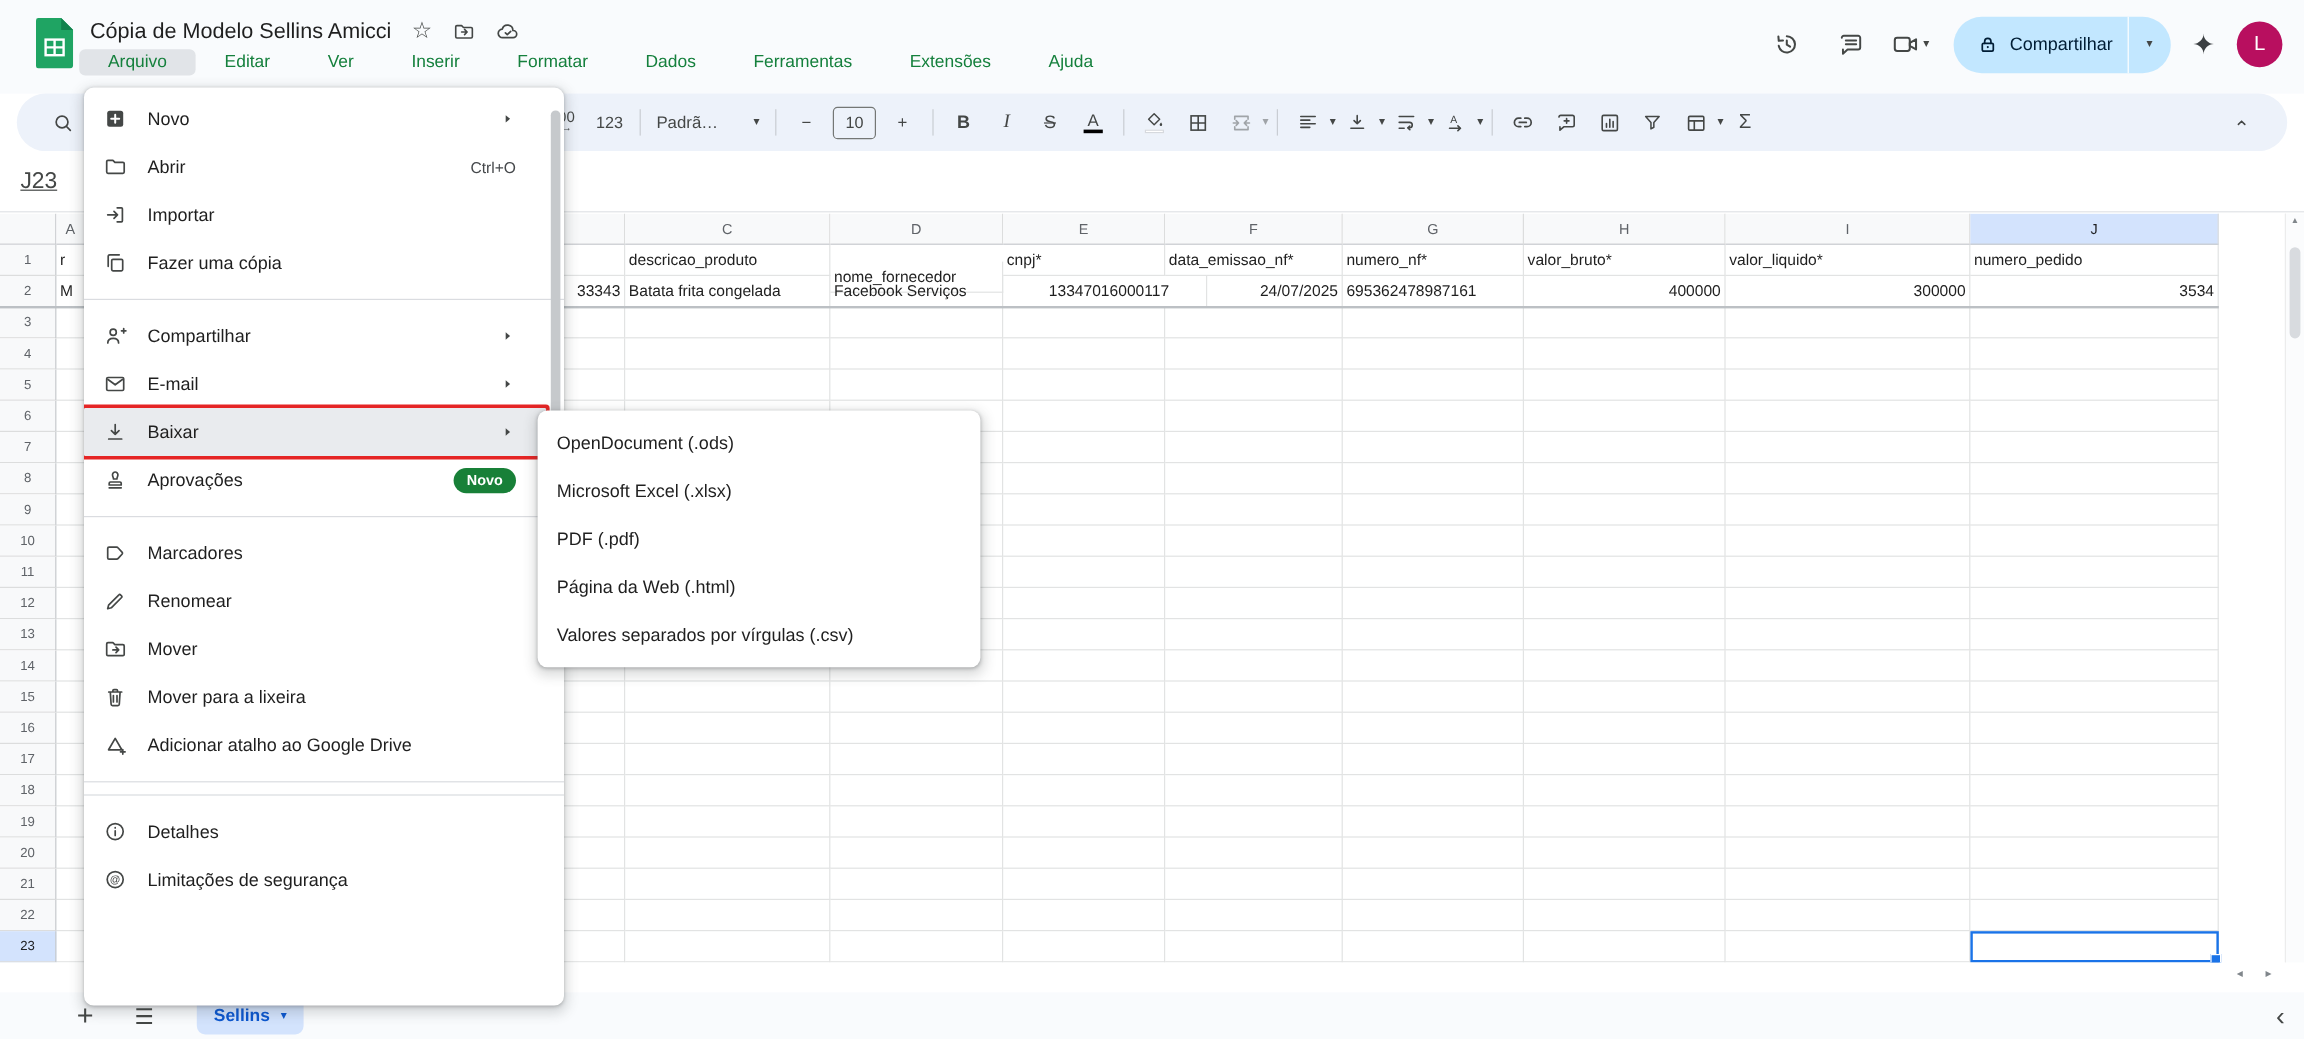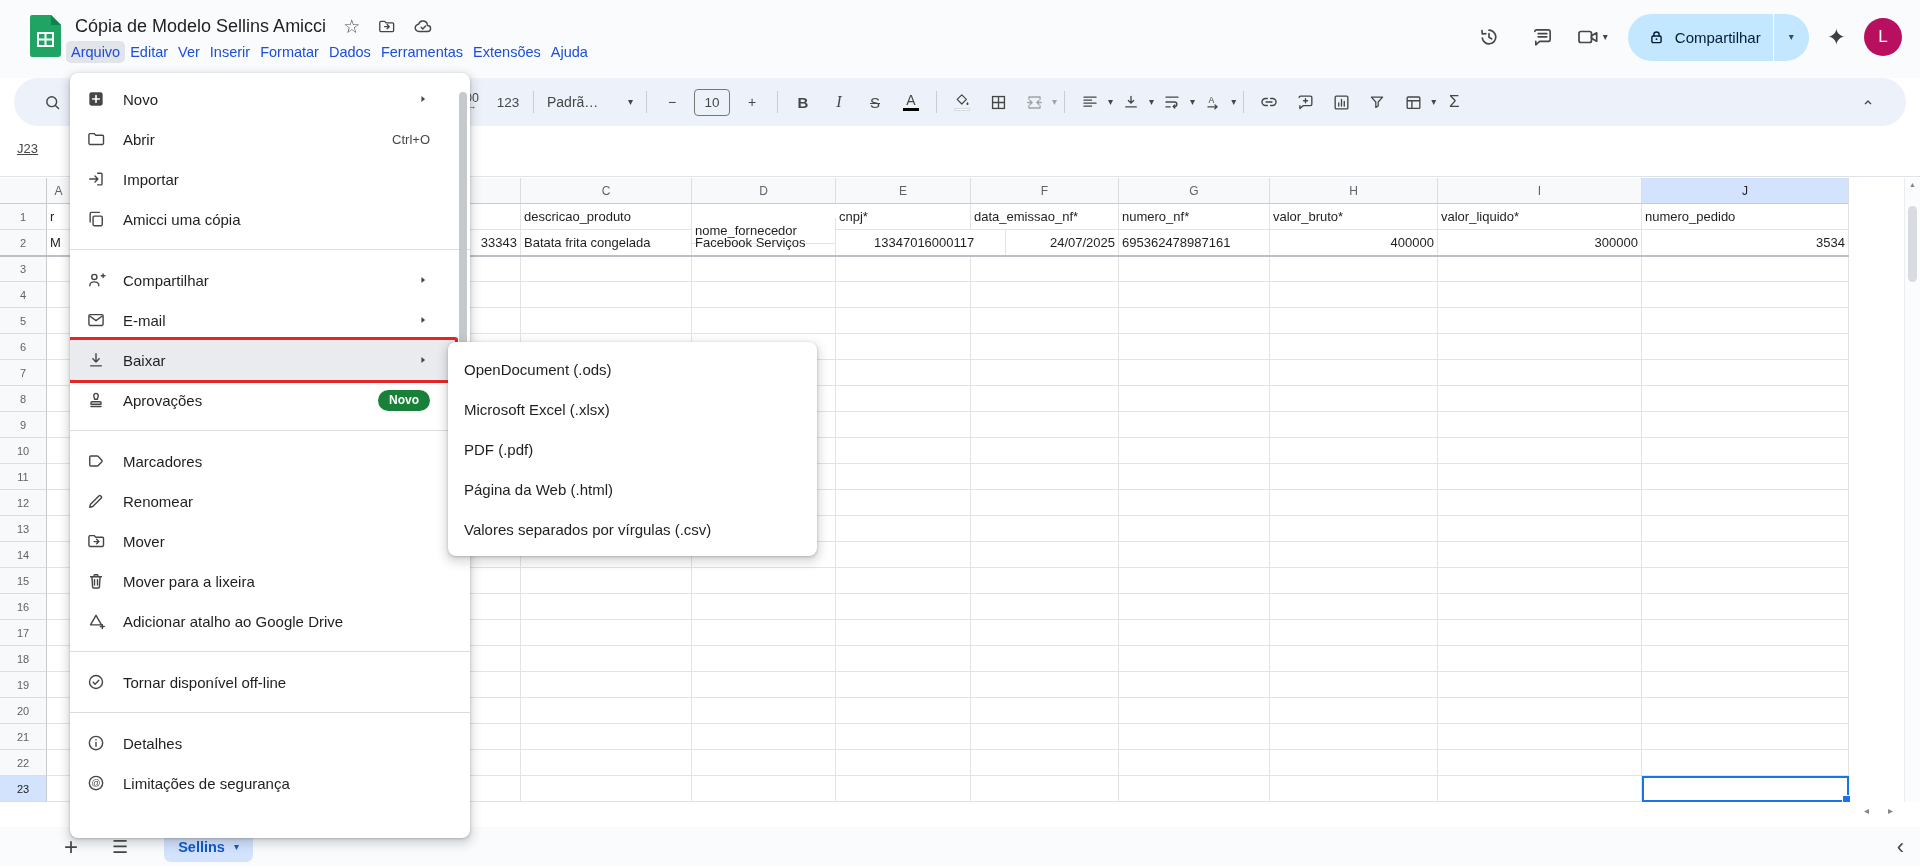--- a/index.html
+++ b/index.html
@@ -10,21 +10,21 @@
   }
   svg{display:block;}
   
   .topbar{position:absolute;left:0;top:0;width:1920px;height:78px;background:var(--topbar-bg);display:flex;}
   .logo{margin:15px 14px 0 30px;cursor:pointer;}
   .tb-main{display:flex;flex-direction:column;}
   .title-row{display:flex;align-items:center;gap:17px;margin-top:13px;height:26px;}
   .doc-title{font-size:18px;color:#1f1f1f;white-space:nowrap;}
   .tb-ic{color:#444746;display:flex;align-items:center;font-size:19px;line-height:1;}
   .menubar{display:flex;margin-top:2px;margin-left:-9px;}
-  .menubar span{font-size:14.5px;color:#1d4ed8;padding:3px 5px;border-radius:5px;cursor:pointer;white-space:nowrap;}
+  .menubar span{font-size:14.5px;color:#15803d;padding:3px 24px;border-radius:5px;cursor:pointer;white-space:nowrap;}
   .menubar span.active{background:#e1e4e8;}
   .tb-right{margin-left:auto;display:flex;align-items:center;gap:12px;padding-right:18px;height:74px;}
   .tbr-ic{width:42px;height:42px;display:flex;align-items:center;justify-content:center;border-radius:50%;color:#444746;}
   .cam-group{display:flex;align-items:center;gap:3px;}
   .caret{font-size:10px;color:#444746;line-height:1;}
   .share-btn{height:47px;border-radius:24px;background:var(--share-bg);display:flex;align-items:center;margin-left:8px;cursor:pointer;}
   .share-main{display:flex;align-items:center;gap:9px;padding:0 12px 0 19px;height:100%;}
   .share-label{font-size:15px;font-weight:500;color:var(--share-text);}
   .share-sep{width:1px;height:47px;background:#fff;}
   .share-caret{padding:0 15px;}
@@ -46,21 +46,21 @@
   .strike-s{text-decoration:line-through;font-size:15px;}
   .color-a{display:flex;flex-direction:column;align-items:center;line-height:1;font-size:14px;font-weight:500;}
   .color-a .bar{width:16px;height:3.5px;background:#000;margin-top:1px;}
   .fill-wrap{display:flex;flex-direction:column;align-items:center;}
   .fill-wrap .bar{width:16px;height:3.5px;background:#fff;border:1px solid #d6d9de;box-sizing:border-box;margin-top:0px;}
   .muted{opacity:.45;}
   .sigma{font-size:17px;}
   .collapse-ic{margin-left:auto;margin-right:20px;}
   
   .formula{position:absolute;left:0;top:126px;width:1920px;height:51px;background:#fff;border-bottom:1px solid #e0e3e7;box-sizing:border-box;}
-  .namebox{position:absolute;left:17px;top:15px;font-size:13px;color:#444746;text-decoration:underline;}
+  .namebox{position:absolute;left:17px;top:15px;font-size:19px;color:#444746;text-decoration:underline;}
   
   #grid{position:absolute;left:0;top:178px;width:1905px;height:624px;overflow:hidden;background:#fff;}
   .corner{position:absolute;left:0;top:0;width:46px;height:25px;background:#f8f9fa;border-right:1px solid #c7cace;border-bottom:1px solid #c7cace;}
   .col-hdr{position:absolute;top:0;height:25px;background:#f8f9fa;border-right:1px solid #dcdddd;border-bottom:1px solid #c7cace;display:flex;align-items:center;justify-content:center;font-size:12px;color:#5f6368;box-sizing:content-box;cursor:pointer;}
   .col-hdr.sel{background:var(--selected-header);color:#202124;}
   .row-hdr{position:absolute;left:0;width:46px;background:#f8f9fa;border-right:1px solid #c7cace;border-bottom:1px solid #dcdddd;display:flex;align-items:center;justify-content:center;font-size:11px;color:#5f6368;cursor:pointer;}
   .row-hdr.sel{background:var(--selected-header);color:#202124;}
   .cell{position:absolute;border-right:1px solid #e2e3e3;border-bottom:1px solid #e2e3e3;box-sizing:border-box;font-size:13px;color:#1f1f1f;display:flex;align-items:center;padding:0 3px;white-space:nowrap;overflow:hidden;cursor:cell;}
   .cell.right{justify-content:flex-end;}
   .frozen-line{position:absolute;left:0;width:1849px;height:2px;background:#bcc0c4;}
@@ -624,21 +624,21 @@
         </span>
         <span class="mi-label">Importar</span>
       </div>
       <div class="menu-item">
         <span class="mi-icon">
           <svg width="20" height="20" viewBox="0 0 24 24" fill="none" stroke="#444746" stroke-width="1.7" stroke-linecap="round" stroke-linejoin="round">
             <rect x="8.5" y="8.5" width="11" height="11.5" rx="1.3"></rect>
             <path d="M5 15.5v-10A1.5 1.5 0 0 1 6.5 4h9.5"></path>
           </svg>
         </span>
-        <span class="mi-label">Amicci uma cópia</span>
+        <span class="mi-label">Fazer uma cópia</span>
       </div>
       <div class="menu-divider"></div>
       <div class="menu-item">
         <span class="mi-icon">
           <svg width="20" height="20" viewBox="0 0 24 24" fill="none" stroke="#444746" stroke-width="1.7" stroke-linecap="round" stroke-linejoin="round">
             <circle cx="10" cy="8.3" r="3.1"></circle>
             <path d="M4.6 19c0-3 2.4-4.7 5.4-4.7s5.4 1.7 5.4 4.7M18.3 6.8h4.4M20.5 4.6V9"></path>
           </svg>
         </span>
         <span class="mi-label">Compartilhar</span>
@@ -721,29 +721,20 @@
       <div class="menu-item">
         <span class="mi-icon">
           <svg width="20" height="20" viewBox="0 0 24 24" fill="none" stroke="#444746" stroke-width="1.7" stroke-linecap="round" stroke-linejoin="round">
             <path d="M12 5.2 18.6 16.6H5.4z"></path>
             <path d="M17.3 18.6h4.6M19.6 16.3v4.6"></path>
           </svg>
         </span>
         <span class="mi-label">Adicionar atalho ao Google Drive</span>
       </div>
       <div class="menu-divider"></div>
-      <div class="menu-item">
-        <span class="mi-icon">
-          <svg width="20" height="20" viewBox="0 0 24 24" fill="none" stroke="#444746" stroke-width="1.7" stroke-linecap="round" stroke-linejoin="round">
-            <circle cx="12" cy="12" r="7.8"></circle>
-            <path d="m8.6 12.3 2.3 2.3 4.5-4.6"></path>
-          </svg>
-        </span>
-        <span class="mi-label">Tornar disponível off-line</span>
-      </div>
       <div class="menu-divider"></div>
       <div class="menu-item">
         <span class="mi-icon">
           <svg width="20" height="20" viewBox="0 0 24 24" fill="none" stroke="#444746" stroke-width="1.7" stroke-linecap="round" stroke-linejoin="round">
             <circle cx="12" cy="12" r="8"></circle>
             <path d="M12 11.2v4.6M12 8v.3"></path>
           </svg>
         </span>
         <span class="mi-label">Detalhes</span>
       </div>

